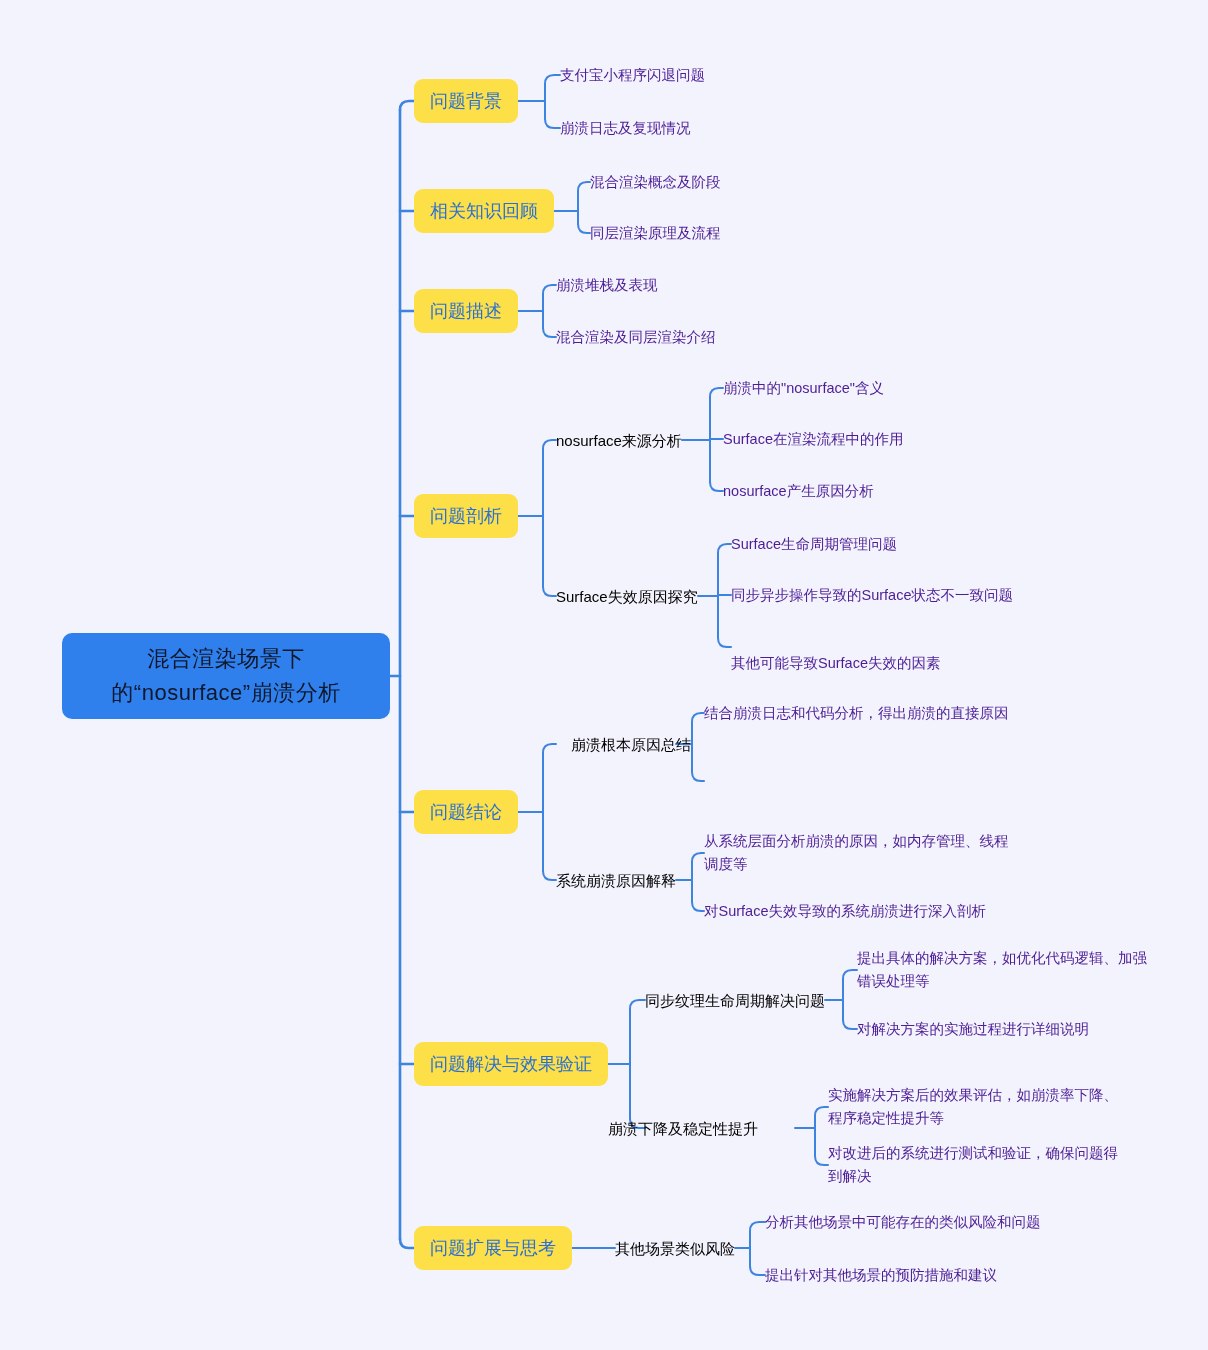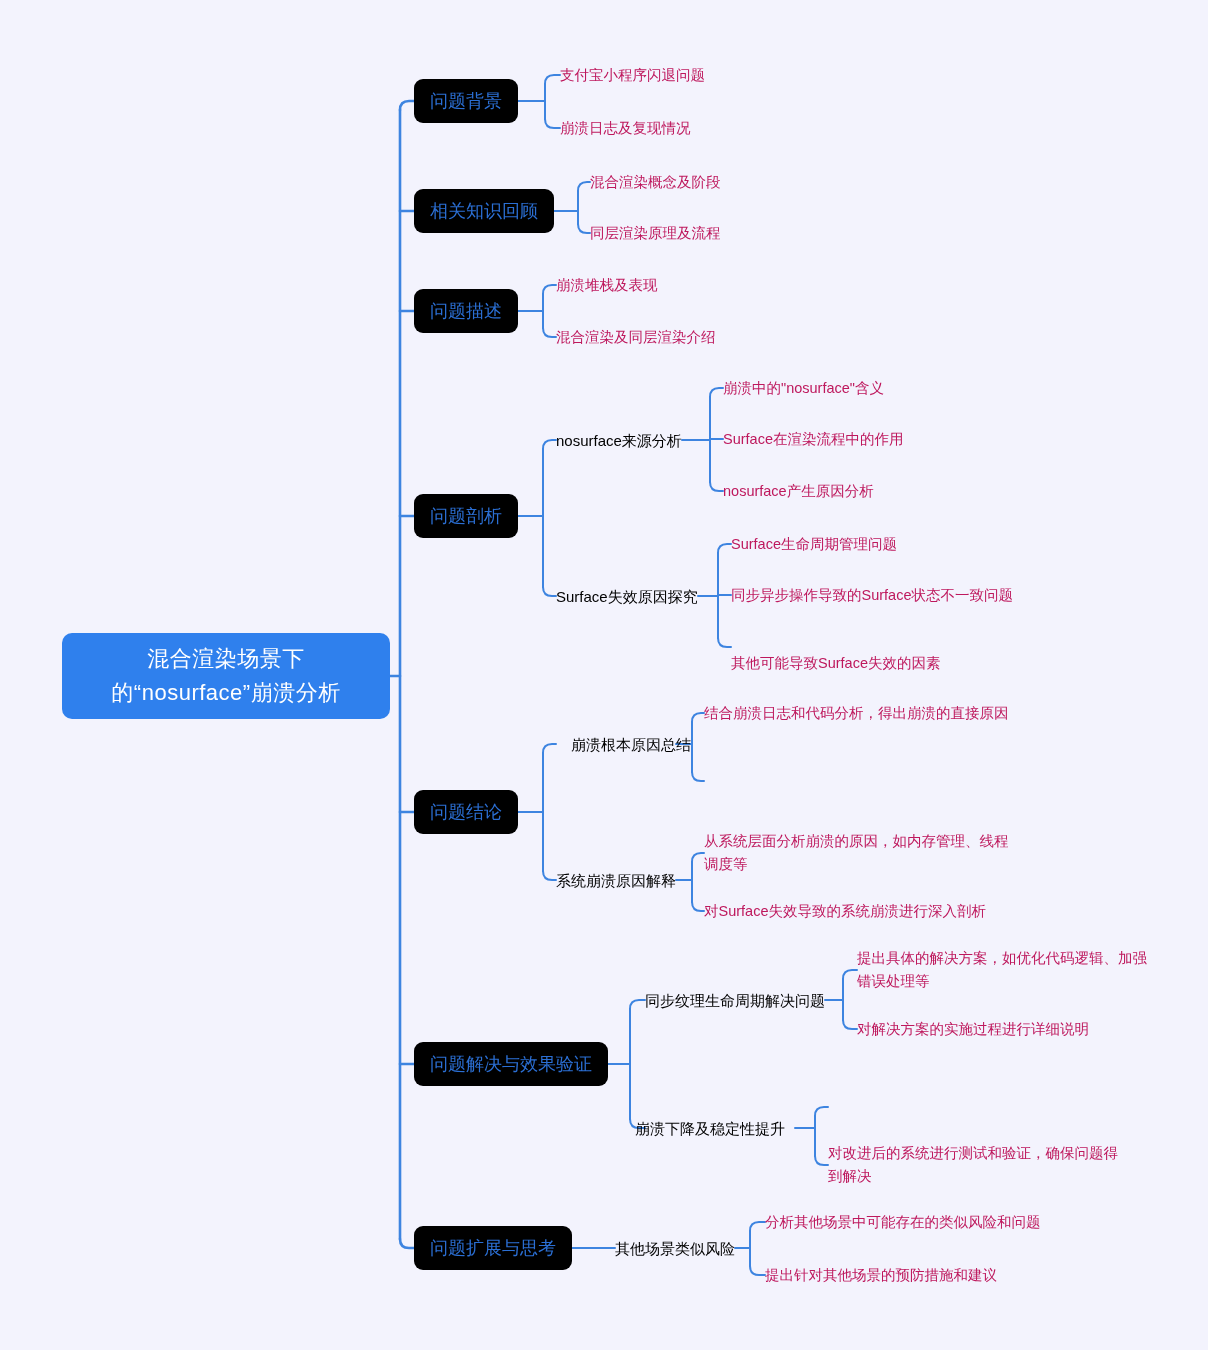--- a/index.html
+++ b/index.html
@@ -27,34 +27,34 @@
     pointer-events: none;
   }
   .node {
     position: absolute;
     box-sizing: border-box;
     white-space: pre-wrap;
   }
   
   .root-node {
     background: #2f80ed;
-    color: #ffffff;
+    color: #0f172a;
     border-radius: 10px;
     font-size: 22px;
     line-height: 34px;
     text-align: center;
     display: flex;
     align-items: center;
     justify-content: center;
     padding: 6px 14px;
     letter-spacing: 0.5px;
   }
   
   .l1-node {
-    background: #000000;
+    background: #fde047;
     color: #2b6fd4;
     border-radius: 9px;
     font-size: 18px;
     line-height: 22px;
     display: flex;
     align-items: center;
     justify-content: center;
     padding: 4px 16px;
     white-space: nowrap;
   }
@@ -62,21 +62,21 @@
   .l2-node {
     color: #000000;
     font-size: 15px;
     line-height: 21px;
     display: flex;
     align-items: center;
     white-space: nowrap;
   }
   
   .leaf-node {
-    color: #be185d;
+    color: #4c1d95;
     font-size: 14.5px;
     line-height: 23px;
     display: flex;
     align-items: center;
   }
 </style>
 </head>
 <body>
 
 <div id="canvas">
@@ -157,21 +157,21 @@
   <div class="node l1-node" style="left:414px;top:494px;height:44px;">问题剖析</div>
   <div class="node l1-node" style="left:414px;top:790px;height:44px;">问题结论</div>
   <div class="node l1-node" style="left:414px;top:1042px;height:44px;">问题解决与效果验证</div>
   <div class="node l1-node" style="left:414px;top:1226px;height:44px;">问题扩展与思考</div>
 
   <div class="node l2-node" style="left:556px;top:428px;height:24px;">nosurface来源分析</div>
   <div class="node l2-node" style="left:556px;top:584px;height:24px;">Surface失效原因探究</div>
   <div class="node l2-node" style="left:571px;top:732px;height:24px;">崩溃根本原因总结</div>
   <div class="node l2-node" style="left:556px;top:868px;height:24px;">系统崩溃原因解释</div>
   <div class="node l2-node" style="left:645px;top:988px;height:24px;">同步纹理生命周期解决问题</div>
-  <div class="node l2-node" style="left:635px;top:1116px;height:24px;">崩溃下降及稳定性提升</div>
+  <div class="node l2-node" style="left:608px;top:1116px;height:24px;">崩溃下降及稳定性提升</div>
   <div class="node l2-node" style="left:615px;top:1236px;height:24px;">其他场景类似风险</div>
 
   <div class="node leaf-node" style="left:560px;top:63px;width:240px;height:24px;">支付宝小程序闪退问题</div>
   <div class="node leaf-node" style="left:560px;top:116px;width:240px;height:24px;">崩溃日志及复现情况</div>
 
   <div class="node leaf-node" style="left:590px;top:170px;width:240px;height:24px;">混合渲染概念及阶段</div>
   <div class="node leaf-node" style="left:590px;top:221px;width:240px;height:24px;">同层渲染原理及流程</div>
 
   <div class="node leaf-node" style="left:556px;top:273px;width:250px;height:24px;">崩溃堆栈及表现</div>
   <div class="node leaf-node" style="left:556px;top:325px;width:250px;height:24px;">混合渲染及同层渲染介绍</div>
@@ -185,18 +185,19 @@
   <div class="node leaf-node" style="left:731px;top:635px;width:320px;height:24px;margin-top:16px;">其他可能导致Surface失效的因素</div>
 
   <div class="node leaf-node" style="left:704px;top:690px;width:308px;height:46px;">结合崩溃日志和代码分析，得出崩溃的直接原因</div>
 
   <div class="node leaf-node" style="left:704px;top:830px;width:308px;height:46px;">从系统层面分析崩溃的原因，如内存管理、线程调度等</div>
   <div class="node leaf-node" style="left:704px;top:899px;width:308px;height:24px;">对Surface失效导致的系统崩溃进行深入剖析</div>
 
   <div class="node leaf-node" style="left:857px;top:947px;width:298px;height:46px;">提出具体的解决方案，如优化代码逻辑、加强错误处理等</div>
   <div class="node leaf-node" style="left:857px;top:1017px;width:298px;height:24px;">对解决方案的实施过程进行详细说明</div>
 
+  <div class="node leaf-node" style="left:828px;top:1084px;width:298px;height:46px;">实施解决方案后的效果评估，如崩溃率下降、程序稳定性提升等</div>
   <div class="node leaf-node" style="left:828px;top:1142px;width:298px;height:46px;">对改进后的系统进行测试和验证，确保问题得到解决</div>
 
   <div class="node leaf-node" style="left:765px;top:1210px;width:300px;height:24px;">分析其他场景中可能存在的类似风险和问题</div>
   <div class="node leaf-node" style="left:765px;top:1263px;width:300px;height:24px;">提出针对其他场景的预防措施和建议</div>
 
 </div>
 
 </body></html>

